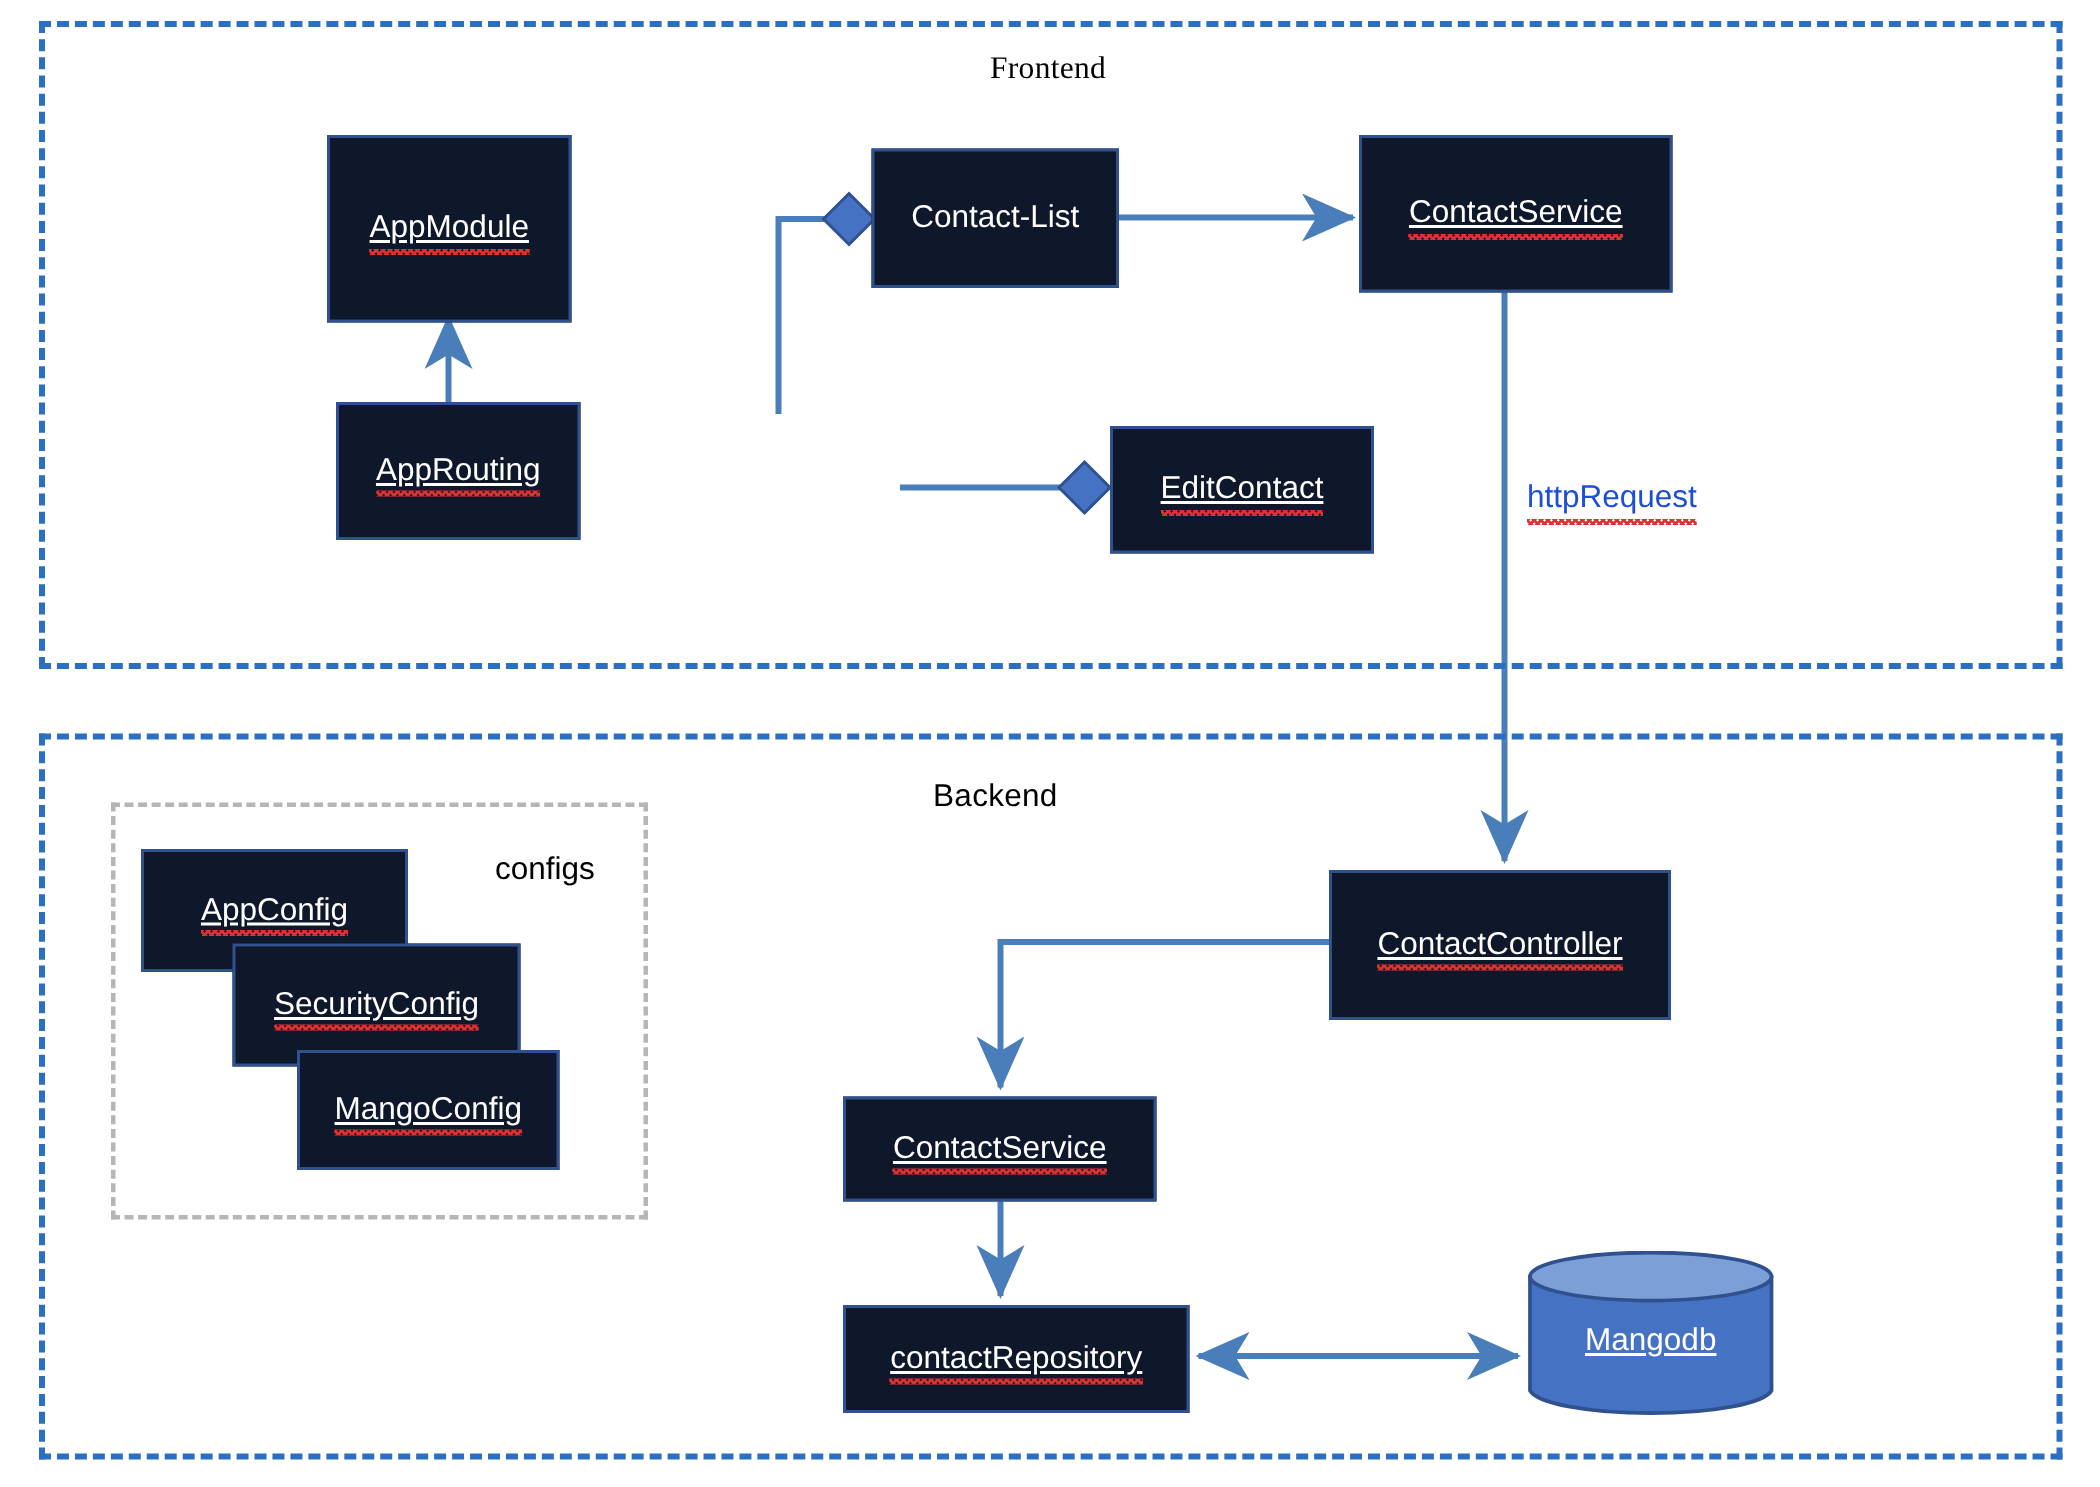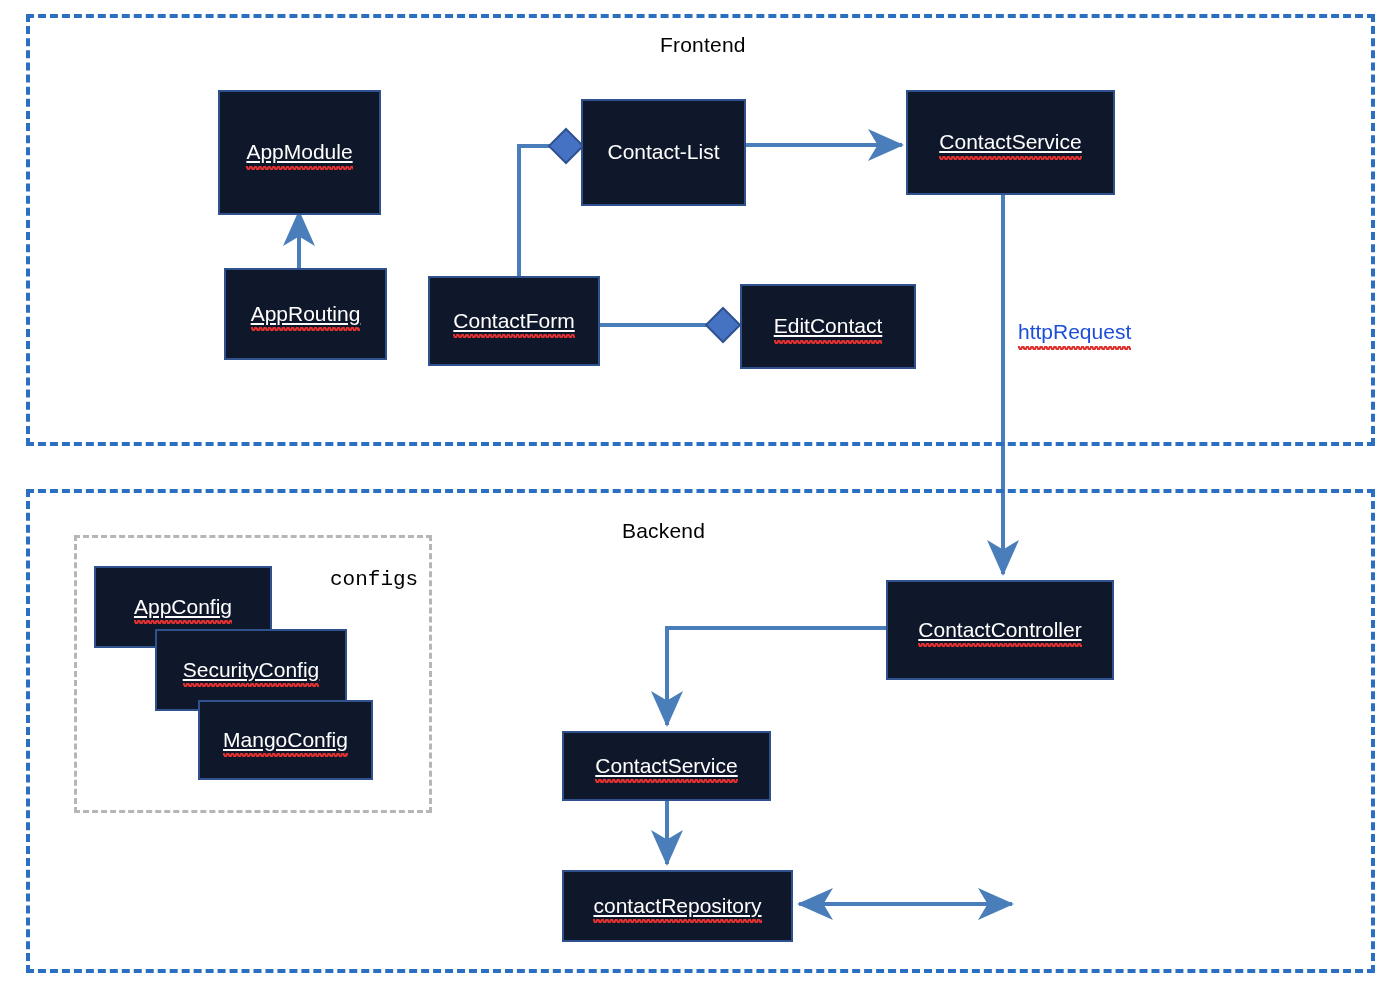--- a/index.html
+++ b/index.html
@@ -44,21 +44,20 @@
     position: absolute;
     box-sizing: border-box;
     border: 3px dashed #b6b6b6;
     background: transparent;
   }
   .group-label {
     position: absolute;
     color: #000000;
     font-size: 21px;
     white-space: nowrap;
-    font-family: Liberation Mono, monospace;
   }
   
   .node {
     position: absolute;
     box-sizing: border-box;
     background: #0f172a;
     border: 2px solid #2f528f;
     display: flex;
     align-items: center;
     justify-content: center;
@@ -157,41 +156,38 @@
       <line x1="799" y1="904" x2="1012" y2="904" marker-end="url(#arrowEnd)" marker-start="url(#arrowStart)"></line>
     </g>
 
     <g fill="#4672c4" stroke="#2f528f" stroke-width="2">
       <polygon points="566,129 583,146 566,163 549,146"></polygon>
       <polygon points="723,308 740,325 723,342 706,325"></polygon>
     </g>
   </svg>
 
   <div class="panel" style="left:26px; top:14px; width:1349px; height:432px;"></div>
-  <div class="panel-title" style="left:660px; top:33px;">Frontend</div>
+  <div class="panel-title" style="left:660px; top:33px;font-family:Liberation Serif, serif;">Frontend</div>
 
   <div class="panel" style="left:26px; top:489px; width:1349px; height:484px;"></div>
   <div class="panel-title" style="left:606px; top:519px;margin-left:16px;">Backend</div>
 
   <div class="group-box" style="left:74px; top:535px; width:358px; height:278px;"></div>
   <div class="group-label" style="left:330px; top:568px;">configs</div>
 
   <div class="node" style="left:218px; top:90px; width:163px; height:125px;">
     <span class="node-label misspelled">AppModule</span>
   </div>
 
   <div class="node" style="left:224px; top:268px; width:163px; height:92px;">
     <span class="node-label misspelled">AppRouting</span>
   </div>
 
-  <div class="node" style="left:428px; top:276px; width:172px; height:90px;">
-    <span class="node-label misspelled">ContactForm</span>
-  </div>
-
-  <div class="node" style="left:581px; top:99px; width:165px; height:107px;">
+
+  <div class="node" style="left:581px; top:99px; width:165px; height:93px;">
     <span class="node-label nounderline">Contact-List</span>
   </div>
 
   <div class="node" style="left:740px; top:284px; width:176px; height:85px;">
     <span class="node-label misspelled">EditContact</span>
   </div>
 
   <div class="node" style="left:906px; top:90px; width:209px; height:105px;">
     <span class="node-label misspelled">ContactService</span>
   </div>
@@ -213,16 +209,25 @@
   </div>
 
   <div class="node" style="left:562px; top:731px; width:209px; height:70px;">
     <span class="node-label misspelled">ContactService</span>
   </div>
 
   <div class="node" style="left:562px; top:870px; width:231px; height:72px;">
     <span class="node-label misspelled">contactRepository</span>
   </div>
 
+  <div class="cylinder" style="left:1018px; top:834px; width:165px; height:110px;">
+    <svg width="165" height="110" viewBox="0 0 165 110">
+      <path d="M2,17 L2,93 A81,17 0 0 0 163,93 L163,17 Z" fill="#4672c4" stroke="#2f528f" stroke-width="2.5"></path>
+      <ellipse cx="82.5" cy="17" rx="80.5" ry="16" fill="#7c9fd8" stroke="#2f528f" stroke-width="2.5"></ellipse>
+    </svg>
+    <div class="cyl-label-wrap" style="top:48px;">
+      <span class="cyl-label-inner misspelled">Mangodb</span>
+    </div>
+  </div>
 
   <div class="free-label misspelled" style="left:1018px; top:320px;">httpRequest</div>
 
 </div>
 
 </body></html>

